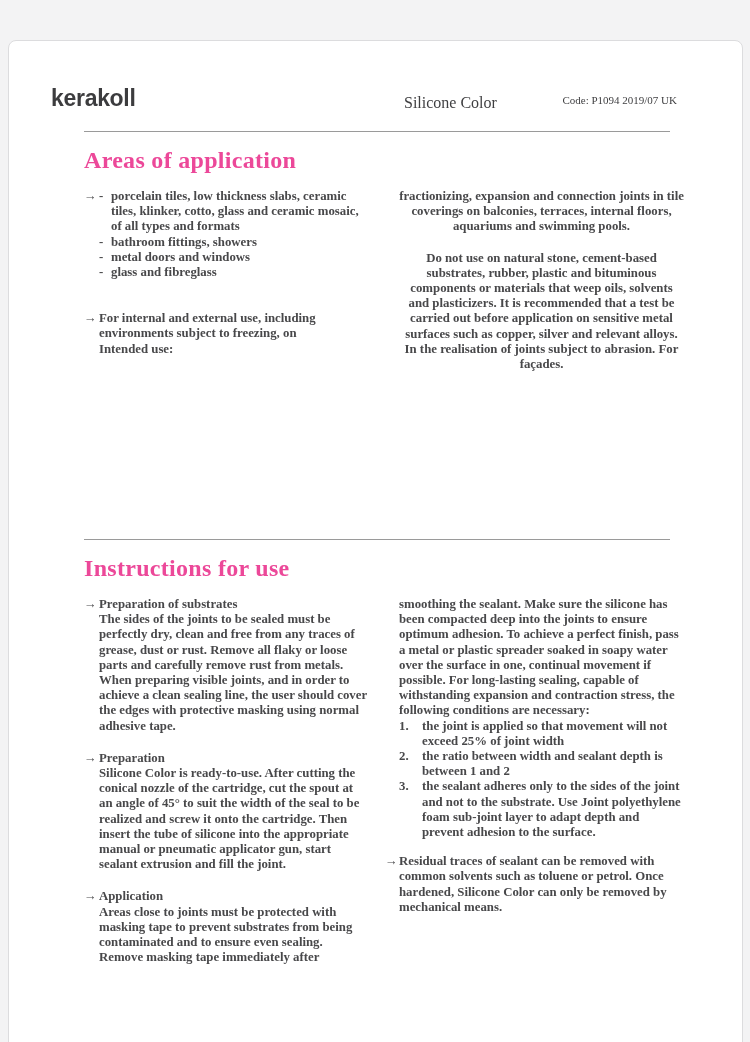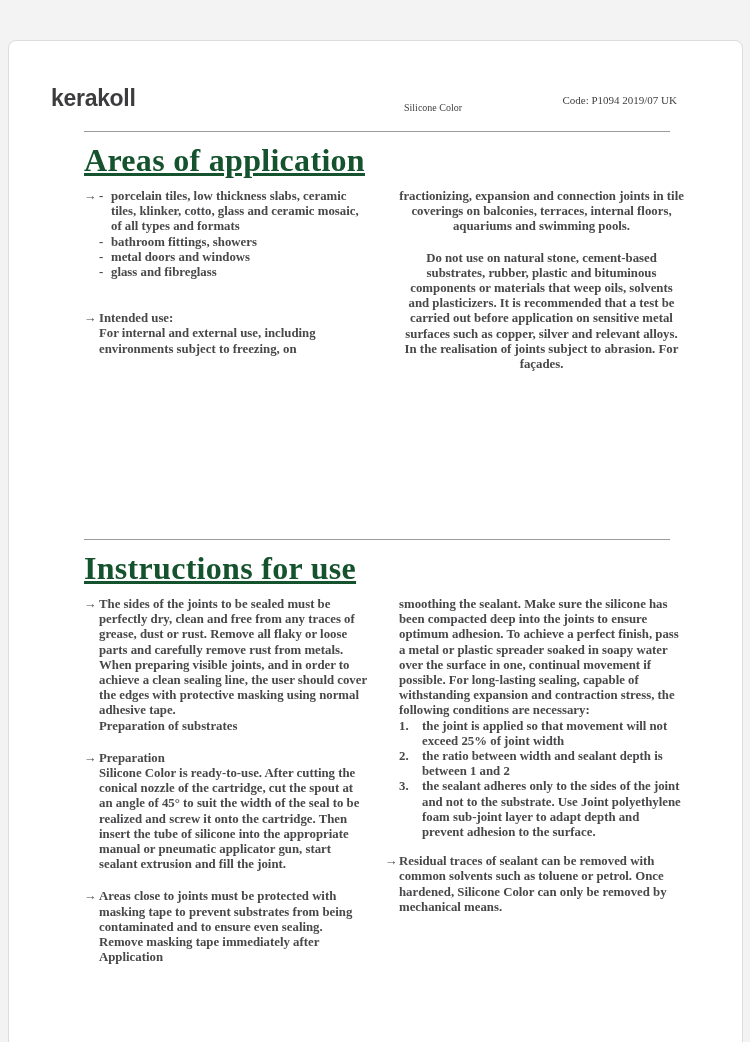--- a/index.html
+++ b/index.html
@@ -10,40 +10,40 @@
     overflow:hidden;
   }
   
   .hdr{position:relative;height:90px;}
   .logo{
     position:absolute;left:42px;top:44px;
     font-family:"Liberation Sans","DejaVu Sans",sans-serif;
     font-weight:bold;font-size:23px;letter-spacing:-0.3px;color:#3c3c3e;
   }
   .doc-title{
-    position:absolute;left:395px;top:61px;
+    position:absolute;left:395px;top:53px;
     font-family:"Liberation Serif","DejaVu Serif",serif;
-    font-size:10px;color:#3f3f41;
+    font-size:16px;color:#3f3f41;
   }
   .doc-code{
     position:absolute;right:65px;top:53px;
     font-family:"Liberation Serif","DejaVu Serif",serif;
     font-size:11px;color:#3f3f41;
   }
   
   .content{
     padding:0 72px 0 75px;
     font-family:"Liberation Serif","DejaVu Serif",serif;
     color:#48484a;
   }
   .rule{border:none;border-top:1px solid #9a9a9a;margin:0;}
   h1{
     font-family:"Liberation Serif","DejaVu Serif",serif;
-    font-size:32px;line-height:31px;font-weight:bold;color:#14532d;
-    letter-spacing:0.3px;margin:13px 0 13px 0;text-decoration:underline;
+    font-size:24px;line-height:31px;font-weight:bold;color:#ec4899;
+    letter-spacing:0.3px;margin:13px 0 13px 0;
   }
   .cols{display:flex;gap:30px;}
   .col{width:285px;flex:0 0 285px;font-size:12.8px;line-height:15.2px;font-weight:bold;}
   .areas-cols{min-height:350px;}
   .bullet{display:flex;margin:0 0 17px 0;}
   .bullet:last-child{margin-bottom:0;}
   .marker{flex:0 0 15px;color:#48484a;}
   .bbody{flex:1;}
   .dashrow{display:flex;}
   .dashrow .dmark{flex:0 0 12px;}
@@ -92,56 +92,56 @@
               <div class="dashrow">
                 <span class="dmark">-</span>
                 <div>glass and fibreglass</div>
               </div>
             </div>
           </div>
           <div class="gap14"></div>
           <div class="bullet">
             <span class="marker">→</span>
             <div class="bbody">
+              <div>For internal and external use, including environments subject to freezing, on</div>
               <div>Intended use:</div>
-              <div>For internal and external use, including environments subject to freezing, on</div>
             </div>
           </div>
         </div>
 
         <div class="col">
           <div class="para">fractionizing, expansion and connection joints in tile coverings on balconies, terraces, internal floors, aquariums and swimming pools.</div>
           <div class="para">Do not use on natural stone, cement-based substrates, rubber, plastic and bituminous components or materials that weep oils, solvents and plasticizers. It is recommended that a test be carried out before application on sensitive metal surfaces such as copper, silver and relevant alloys. In the realisation of joints subject to abrasion. For façades.</div>
         </div>
       </div>
 
       <hr class="rule">
       <h1>Instructions for use</h1>
 
       <div class="cols">
         <div class="col">
           <div class="bullet">
             <span class="marker">→</span>
             <div class="bbody">
+              <div>Preparation of substrates</div>
               <div>The sides of the joints to be sealed must be perfectly dry, clean and free from any traces of grease, dust or rust. Remove all flaky or loose parts and carefully remove rust from metals. When preparing visible joints, and in order to achieve a clean sealing line, the user should cover the edges with protective masking using normal adhesive tape.</div>
-              <div>Preparation of substrates</div>
             </div>
           </div>
           <div class="bullet">
             <span class="marker">→</span>
             <div class="bbody">
               <div>Preparation</div>
               <div>Silicone Color is ready-to-use. After cutting the conical nozzle of the cartridge, cut the spout at an angle of 45° to suit the width of the seal to be realized and screw it onto the cartridge. Then insert the tube of silicone into the appropriate manual or pneumatic applicator gun, start sealant extrusion and fill the joint.</div>
             </div>
           </div>
           <div class="bullet">
             <span class="marker">→</span>
             <div class="bbody">
+              <div>Application</div>
               <div>Areas close to joints must be protected with masking tape to prevent substrates from being contaminated and to ensure even sealing. Remove masking tape immediately after</div>
-              <div>Application</div>
             </div>
           </div>
         </div>
 
         <div class="col">
           <div>smoothing the sealant. Make sure the silicone has been compacted deep into the joints to ensure optimum adhesion. To achieve a perfect finish, pass a metal or plastic spreader soaked in soapy water over the surface in one, continual movement if possible. For long-lasting sealing, capable of withstanding expansion and contraction stress, the following conditions are necessary:</div>
           <div class="numrow">
             <span class="num">1.</span>
             <div>the joint is applied so that movement will not exceed 25% of joint width</div>
           </div>

